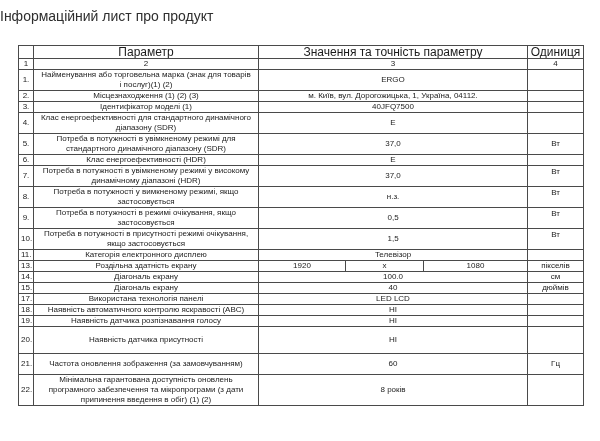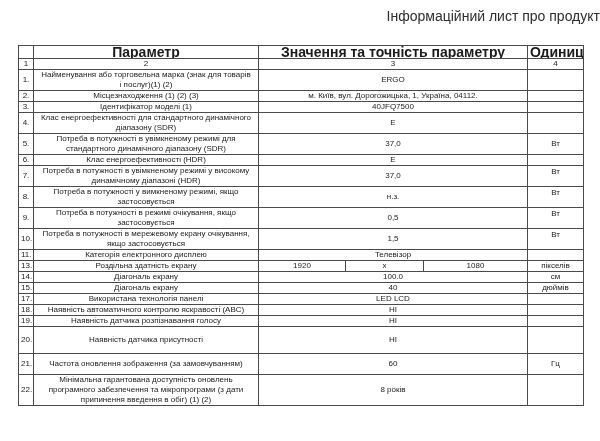--- a/index.html
+++ b/index.html
@@ -5,44 +5,44 @@
   * { box-sizing: border-box; }
   html, body { margin: 0; padding: 0; }
   body {
     width: 600px; height: 441px;
     background: #ffffff;
     font-family: "Liberation Sans", sans-serif;
     color: #1c1c1c;
   }
   .title {
     margin-top: 8px;
-    text-align: right;
+    text-align: left;
     font-size: 14px;
     line-height: 16px;
     color: #2e2e2e;
   }
   table.info {
     border-collapse: collapse;
     table-layout: fixed;
     margin: 21px 0 0 18px;
     width: 565px;
   }
   th, td {
     border: 1px solid #4a4a4a;
     font-size: 8px;
     line-height: 10px;
     text-align: center;
     vertical-align: middle;
     padding: 0 2px;
     overflow: hidden;
   }
   thead th {
-    font-weight: bold;
+    font-weight: normal;
     height: 13px;
-    font-size: 14px;
+    font-size: 12px;
   }
   thead tr.nums td { height: 10px; }
   tbody tr { height: 11px; }
   td.param { padding: 0 6px; margin-left: 48px; }
   
   tbody tr:nth-child(8)  td.param,
   tbody tr:nth-child(9)  td.param { padding: 0 18px; }
   tbody tr:nth-child(18) td.param { padding: 8px 14px; }
   tbody tr:nth-child(21) td.param { padding: 0 24px; }
   
@@ -134,21 +134,21 @@
       <td class="unit">Вт</td>
     </tr>
     <tr>
       <td class="num">9.</td>
       <td class="param">Потреба в потужності в режимі очікування, якщо застосовується</td>
       <td class="val" colspan="3">0,5</td>
       <td class="unit">Вт</td>
     </tr>
     <tr>
       <td class="num">10.</td>
-      <td class="param">Потреба в потужності в мережевому екрану очікування, якщо застосовується</td>
+      <td class="param">Потреба в потужності в присутності режимі очікування, якщо застосовується</td>
       <td class="val" colspan="3">1,5</td>
       <td class="unit">Вт</td>
     </tr>
     <tr>
       <td class="num">11.</td>
       <td class="param">Категорія електронного дисплею</td>
       <td class="val" colspan="3">Телевізор</td>
       <td class="unit"></td>
     </tr>
     <tr>

